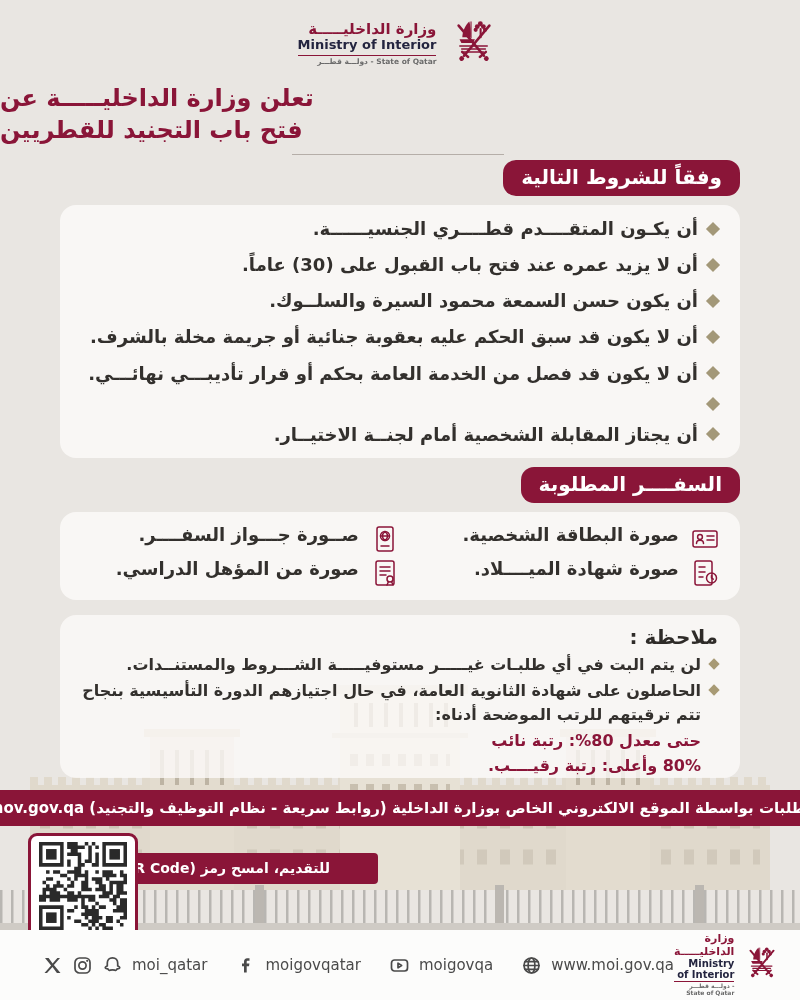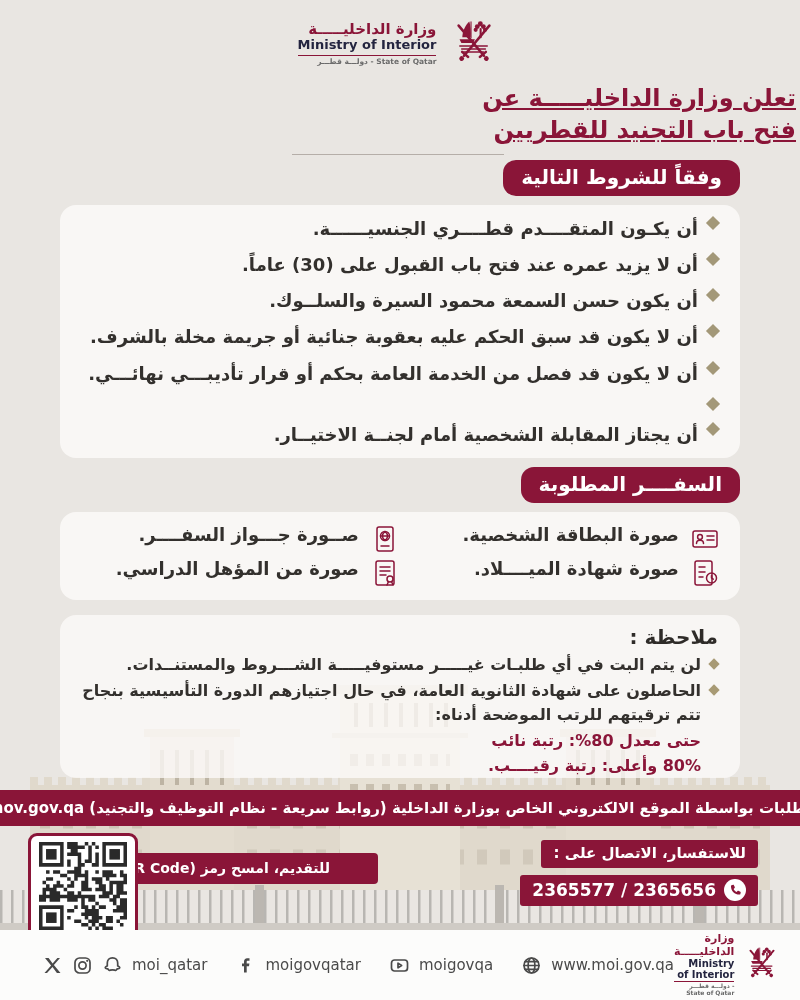--- a/index.html
+++ b/index.html
@@ -7,32 +7,32 @@
   .poster{position:relative;width:800px;height:1000px;margin:0 auto;background:#e9e6e2;overflow:hidden;}
 
   
   .hdr-logo{position:absolute;top:14px;left:0;right:0;display:flex;justify-content:center;align-items:center;gap:10px;z-index:5;}
   .hdr-logo .txt{text-align:right;line-height:1.15;}
   .hdr-logo .ar{color:#8A1538;font-weight:700;font-size:15px;}
   .hdr-logo .en{color:#23243f;font-weight:700;font-size:13px;}
   .hdr-logo .sub{color:#6b6b6b;font-size:7.5px;font-weight:700;border-top:1px solid #8A1538;padding-top:2px;margin-top:2px;}
 
   
-  .main-title{position:absolute;top:82px;left:0;right:4px;text-align:right;color:#8A1538;font-weight:800;font-size:24px;line-height:1.35;direction:rtl;z-index:5;text-decoration:underline;}
+  .main-title{position:absolute;top:82px;left:0;right:4px;text-align:left;color:#8A1538;font-weight:800;font-size:24px;line-height:1.35;direction:rtl;z-index:5;}
   .title-underline{width:212px;height:1px;background:#b5aeա8;background:#b5aea8;margin:7px auto 0;}
 
   
   .badge{position:absolute;right:60px;background:#8A1538;color:#fff;font-weight:800;font-size:20px;padding:5px 18px 7px;direction:rtl;z-index:5;border-radius:13px;}
   .badge.b1{top:160px;}
   .badge.b2{top:467px;}
 
   
   .box{position:absolute;left:60px;right:60px;background:#f9f7f5;border-radius:16px;direction:rtl;box-sizing:border-box;}
   .cond-box{top:205px;height:253px;padding:13px 22px;display:flex;flex-direction:column;justify-content:space-between;z-index:2;}
-  .cond-item{display:flex;align-items:flex-start;gap:10px;font-size:18px;font-weight:800;color:#33302d;}
+  .cond-item{display:flex;align-items:center;gap:10px;font-size:18px;font-weight:800;color:#33302d;}
   .diamond{flex:0 0 auto;width:10px;height:10px;background:#a39878;transform:rotate(45deg);}
   .diamond.sm{width:8px;height:8px;background:#a89a74;}
 
   .docs-box{top:512px;height:88px;padding:10px 20px;display:grid;grid-template-columns:1fr 1fr;align-items:center;z-index:2;}
   .doc-item{display:flex;align-items:flex-start;gap:11px;font-size:18px;font-weight:800;color:#33302d;}
   .doc-ico{flex:0 0 auto;width:30px;height:30px;}
   .doc-ico svg{width:30px;height:30px;stroke:#8A1538;fill:none;stroke-width:1.5;stroke-linecap:round;stroke-linejoin:round;}
 
   .note-box{top:615px;height:163px;background:rgba(252,250,248,0.78);padding:10px 22px;z-index:2;}
   .note-title{font-size:20px;font-weight:700;color:#2e2b28;margin-bottom:4px;}
@@ -269,31 +269,20 @@
         <path d="M0 0h28v28h-28z M4 4v20h20v-20z" fill-rule="evenodd"></path>
           <rect x="8" y="8" width="12" height="12"></rect>
         <path d="M72 0h28v28h-28z M76 4v20h20v-20z" fill-rule="evenodd"></path>
           <rect x="80" y="8" width="12" height="12"></rect>
         <path d="M0 72h28v28h-28z M4 76v20h20v-20z" fill-rule="evenodd"></path>
           <rect x="8" y="80" width="12" height="12"></rect>
       </g>
     </svg>
   </div>
 
-  <div class="contact">
-    <div class="rib rib1">للاستفسار، الاتصال على :</div>
-    <div class="rib rib2">
-      <span>2365577 / 2365656</span>
-      <span class="phone-circle">
-        <svg viewBox="0 0 16 16">
-            <path d="M3.2 1.4L5 1c.4-.1.8.1 1 .5l1.1 2.3c.2.4.1.8-.2 1.1L5.7 6c.7 1.6 2.1 3 3.7 3.7l1.1-1.2c.3-.3.7-.4 1.1-.2l2.3 1.1c.4.2.6.6.5 1l-.4 1.8c-.1.4-.5.8-1 .8C6.8 13 2.4 8.6 2.4 2.4c0-.5.4-.9.8-1z"></path>
-          </svg>
-      </span>
-    </div>
-  </div>
 
   <div class="footer">
     <div class="social">
       <span class="sico">
         <svg viewBox="0 0 21 21">
             <path class="fil" d="M3 3h3.6l4 5.4L15.4 3H18l-6.1 6.9L18.5 18h-3.6l-4.4-5.9L5 18H2.5l6.6-7.4z"></path>
           </svg>
       </span>
       <span class="sico">
         <svg viewBox="0 0 21 21">

